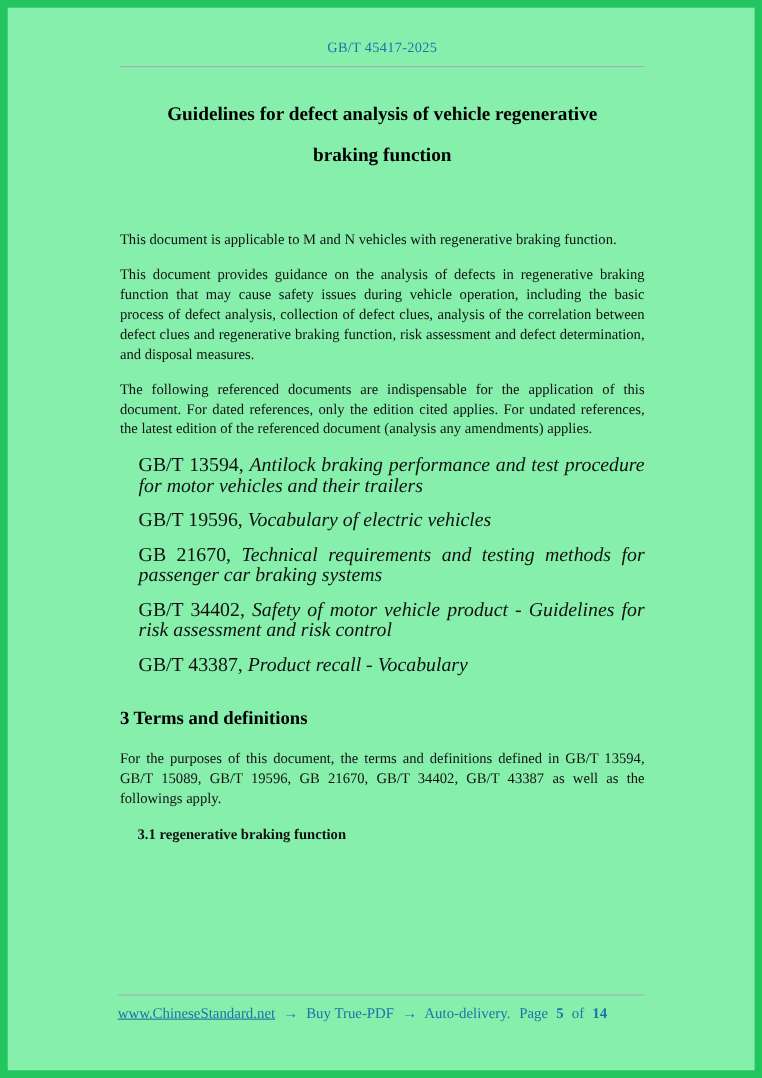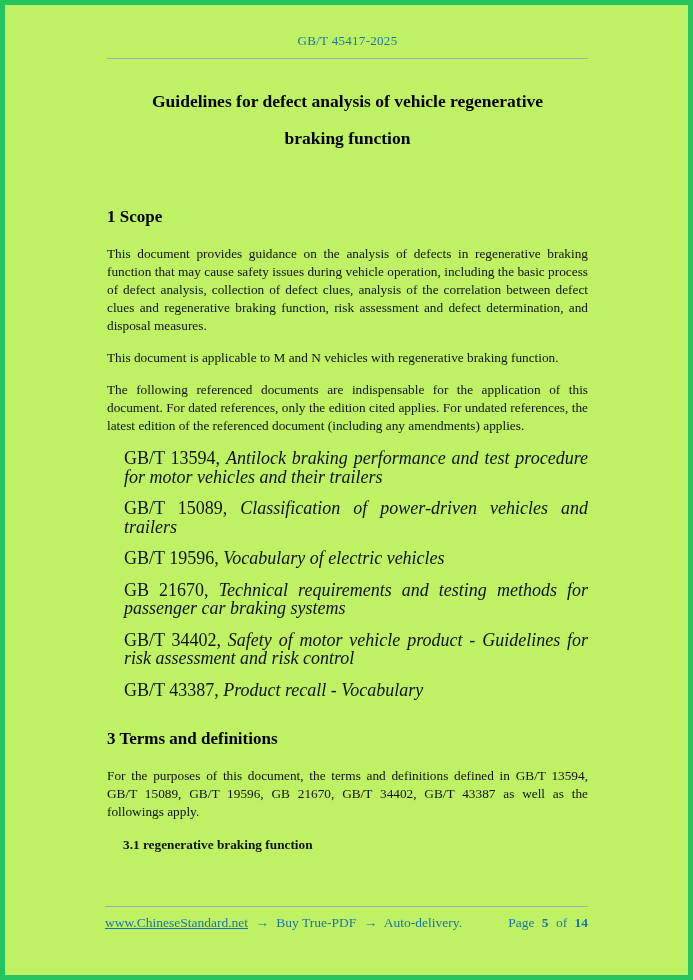--- a/index.html
+++ b/index.html
@@ -2,22 +2,22 @@
 <html style="--accent: #1e73a8;"><head>
 <meta charset="utf-8">
 <style>
   :root { --accent:#1e73a8; --text:#111; --rule:#9fb0bc; }
   * { box-sizing:border-box; }
   html,body { margin:0; padding:0; background:#fff; }
   body { font-family:"Liberation Serif", serif; color:var(--text); }
   .page {
     position:relative;
     width:693px; height:980px;
-    background:#bef264;
-    border:5px solid #22c55e;
+    background:#86efac;
+    border:7px solid #22c55e;
     padding:28px 100px 12px 102px;
     overflow:hidden;
   }
   .doc-number {
     text-align:center;
     color:var(--accent);
     font-size:13px;
     letter-spacing:.3px;
   }
   .rule {
@@ -58,21 +58,21 @@
     font-size:13.3px;
     font-weight:bold;
     margin:16px 0 0 16px;
   }
   footer {
     position:absolute;
     left:100px; right:100px; bottom:44px;
   }
   .footer-row {
     display:flex;
-    justify-content:space-between;
+    justify-content:flex-start;
     align-items:baseline;
     font-size:13.5px;
     color:var(--accent);
     margin-top:8px;
   }
   .footer-left span, .footer-left a { margin-right:4px; }
   a.site-link { color:var(--accent); text-decoration:underline; cursor:pointer; }
   .arrow { font-weight:bold; }
   .pagenum { font-weight:bold; }
   .footer-right span { margin-left:4px; }
@@ -84,30 +84,28 @@
 
   <div class="doc-number">GB/T 45417-2025</div>
   <hr class="rule">
 
   <h1 class="doc-title">
     <span>Guidelines for defect analysis of vehicle regenerative</span>
     <span>braking function</span>
   </h1>
 
   <section>
-    <h2 class="section-heading">1 Scope</h2>
+    <p class="body">This document is applicable to M and N vehicles with regenerative braking function.</p>
     <p class="body">This document provides guidance on the analysis of defects in regenerative braking function that may cause safety issues during vehicle operation, including the basic process of defect analysis, collection of defect clues, analysis of the correlation between defect clues and regenerative braking function, risk assessment and defect determination, and disposal measures.</p>
-    <p class="body">This document is applicable to M and N vehicles with regenerative braking function.</p>
   </section>
 
   <section>
-    <p class="body">The following referenced documents are indispensable for the application of this document. For dated references, only the edition cited applies. For undated references, the latest edition of the referenced document (including any amendments) applies.</p>
+    <p class="body">The following referenced documents are indispensable for the application of this document. For dated references, only the edition cited applies. For undated references, the latest edition of the referenced document (analysis any amendments) applies.</p>
 
     <p class="ref"><span>GB/T 13594,</span> <span class="ref-title">Antilock braking performance and test procedure for motor vehicles and their trailers</span></p>
-    <p class="ref"><span>GB/T 15089,</span> <span class="ref-title">Classification of power-driven vehicles and trailers</span></p>
     <p class="ref"><span>GB/T 19596,</span> <span class="ref-title">Vocabulary of electric vehicles</span></p>
     <p class="ref"><span>GB 21670,</span> <span class="ref-title">Technical requirements and testing methods for passenger car braking systems</span></p>
     <p class="ref"><span>GB/T 34402,</span> <span class="ref-title">Safety of motor vehicle product - Guidelines for risk assessment and risk control</span></p>
     <p class="ref"><span>GB/T 43387,</span> <span class="ref-title">Product recall - Vocabulary</span></p>
   </section>
 
   <section>
     <h2 class="section-heading">3 Terms and definitions</h2>
     <p class="body">For the purposes of this document, the terms and definitions defined in GB/T 13594, GB/T 15089, GB/T 19596, GB 21670, GB/T 34402, GB/T 43387 as well as the followings apply.</p>
     <p class="term-heading">3.1 regenerative braking function</p>

